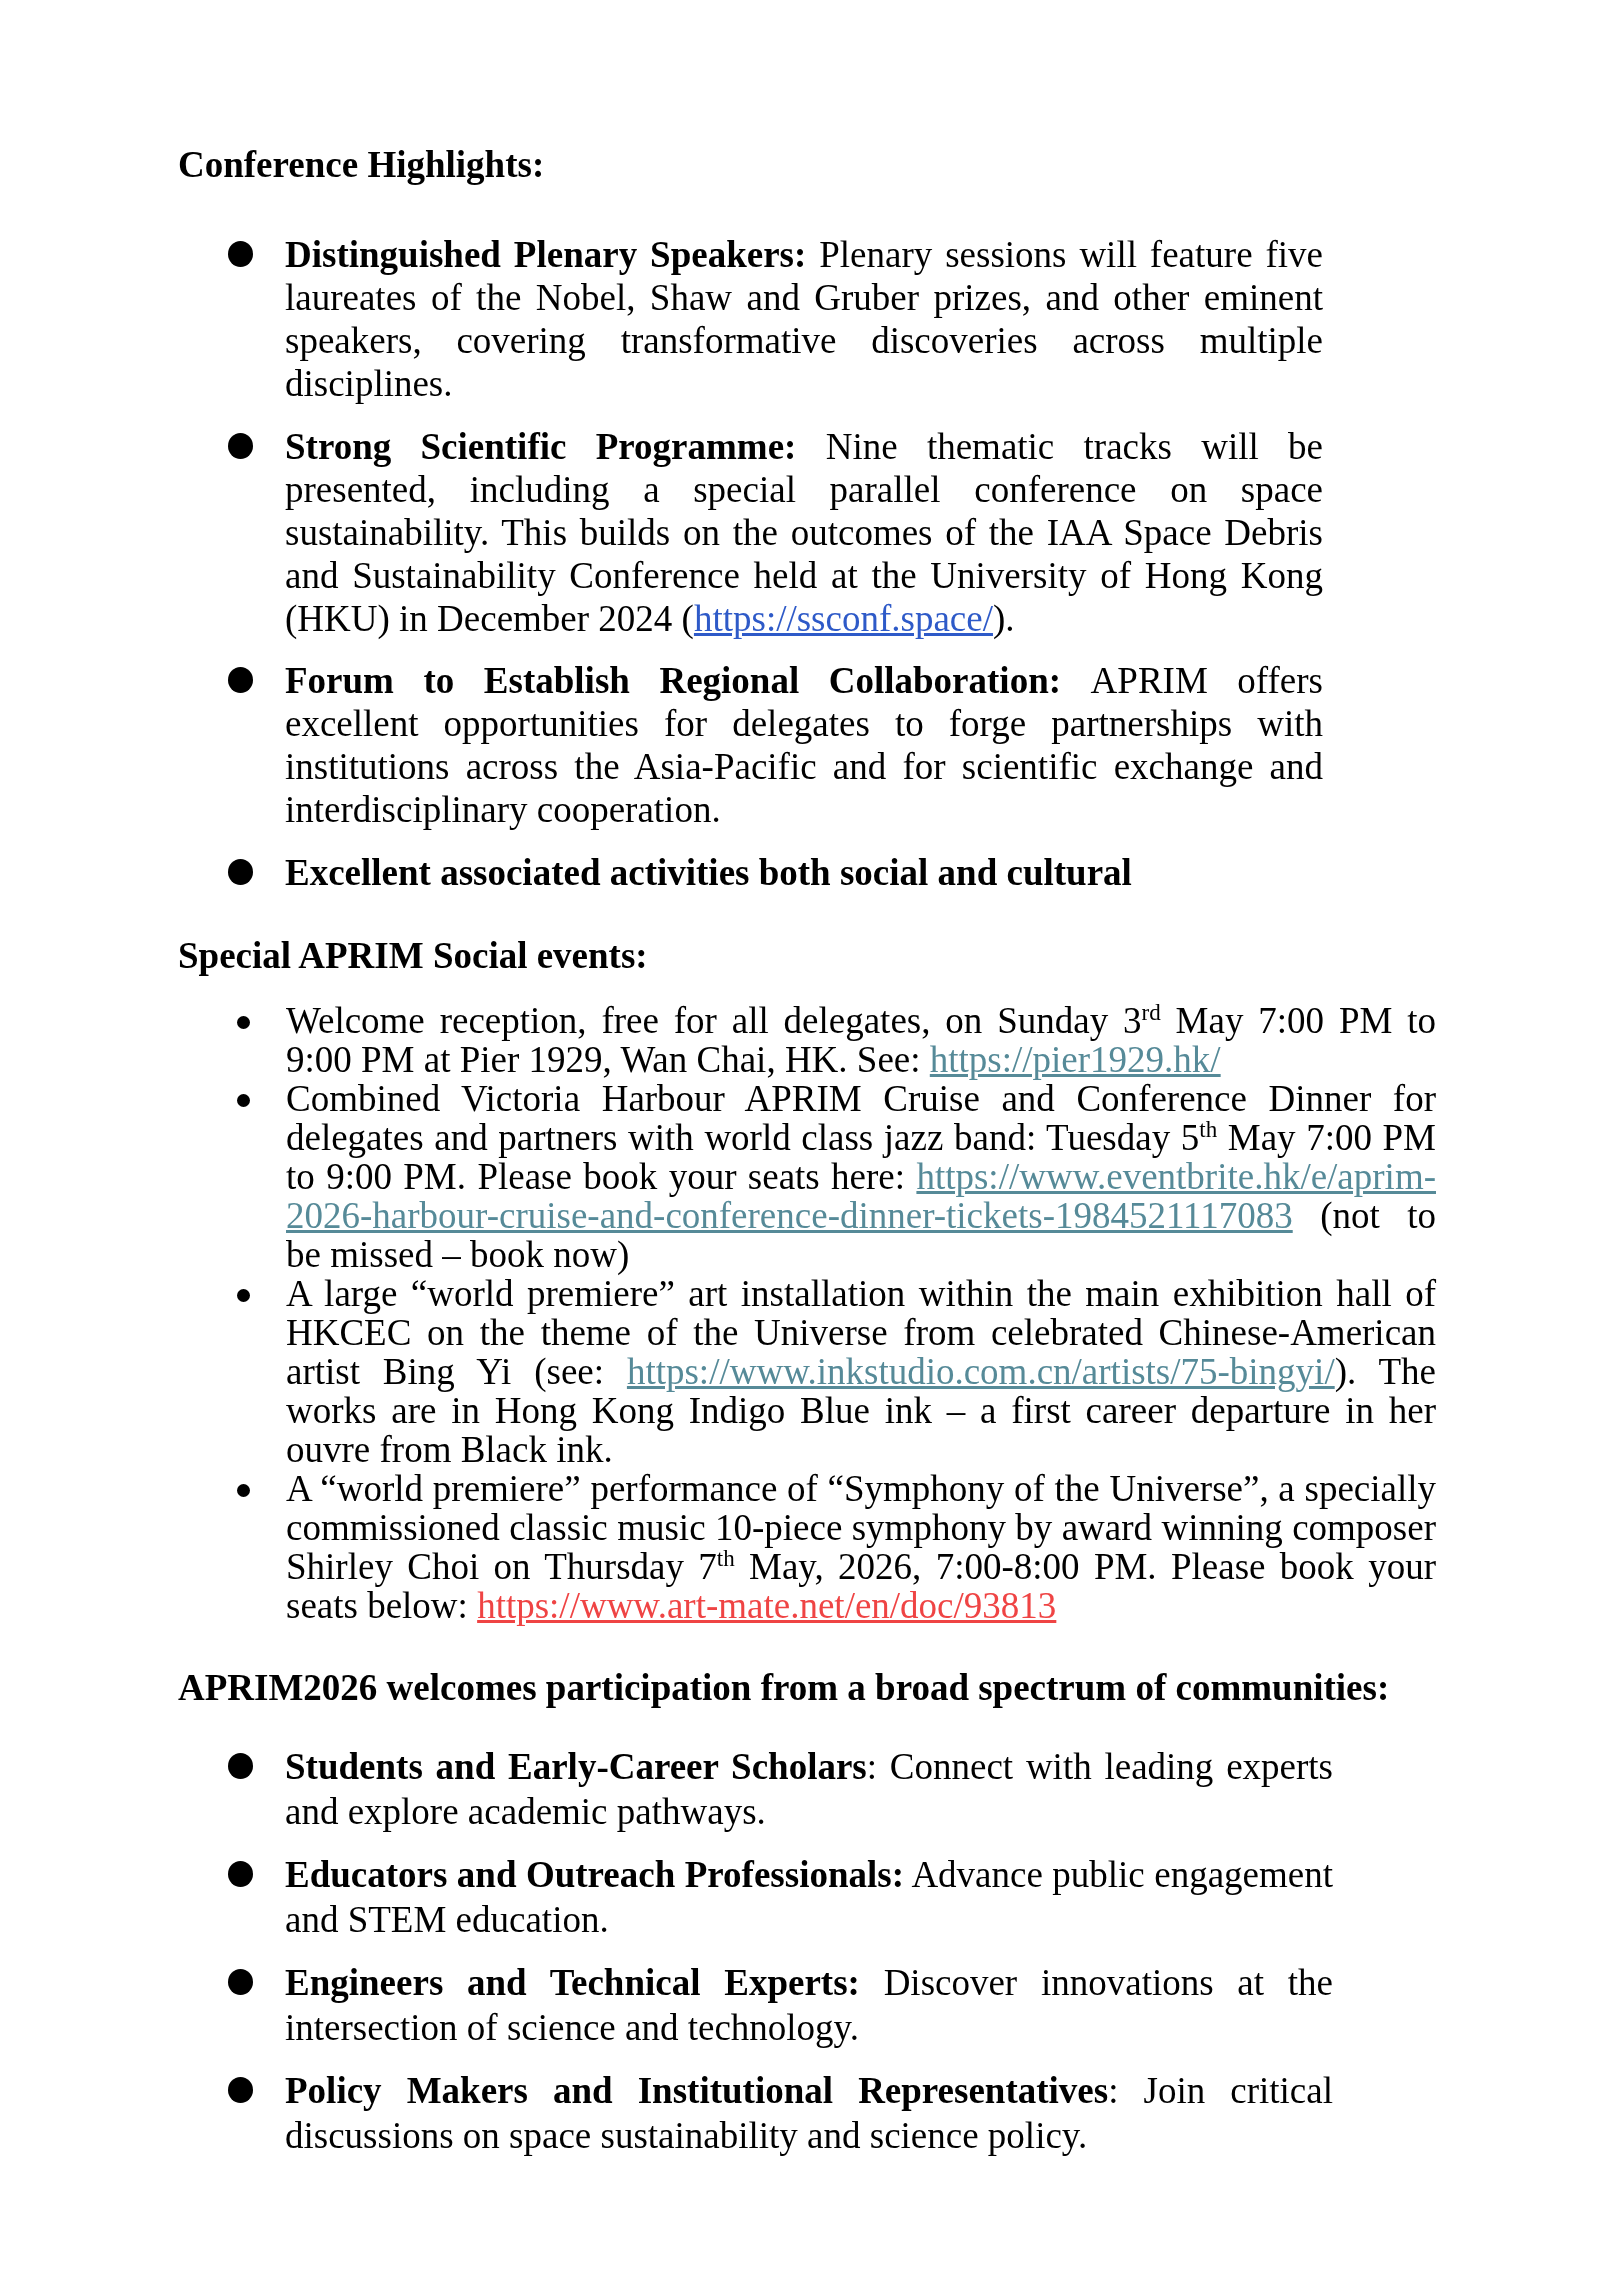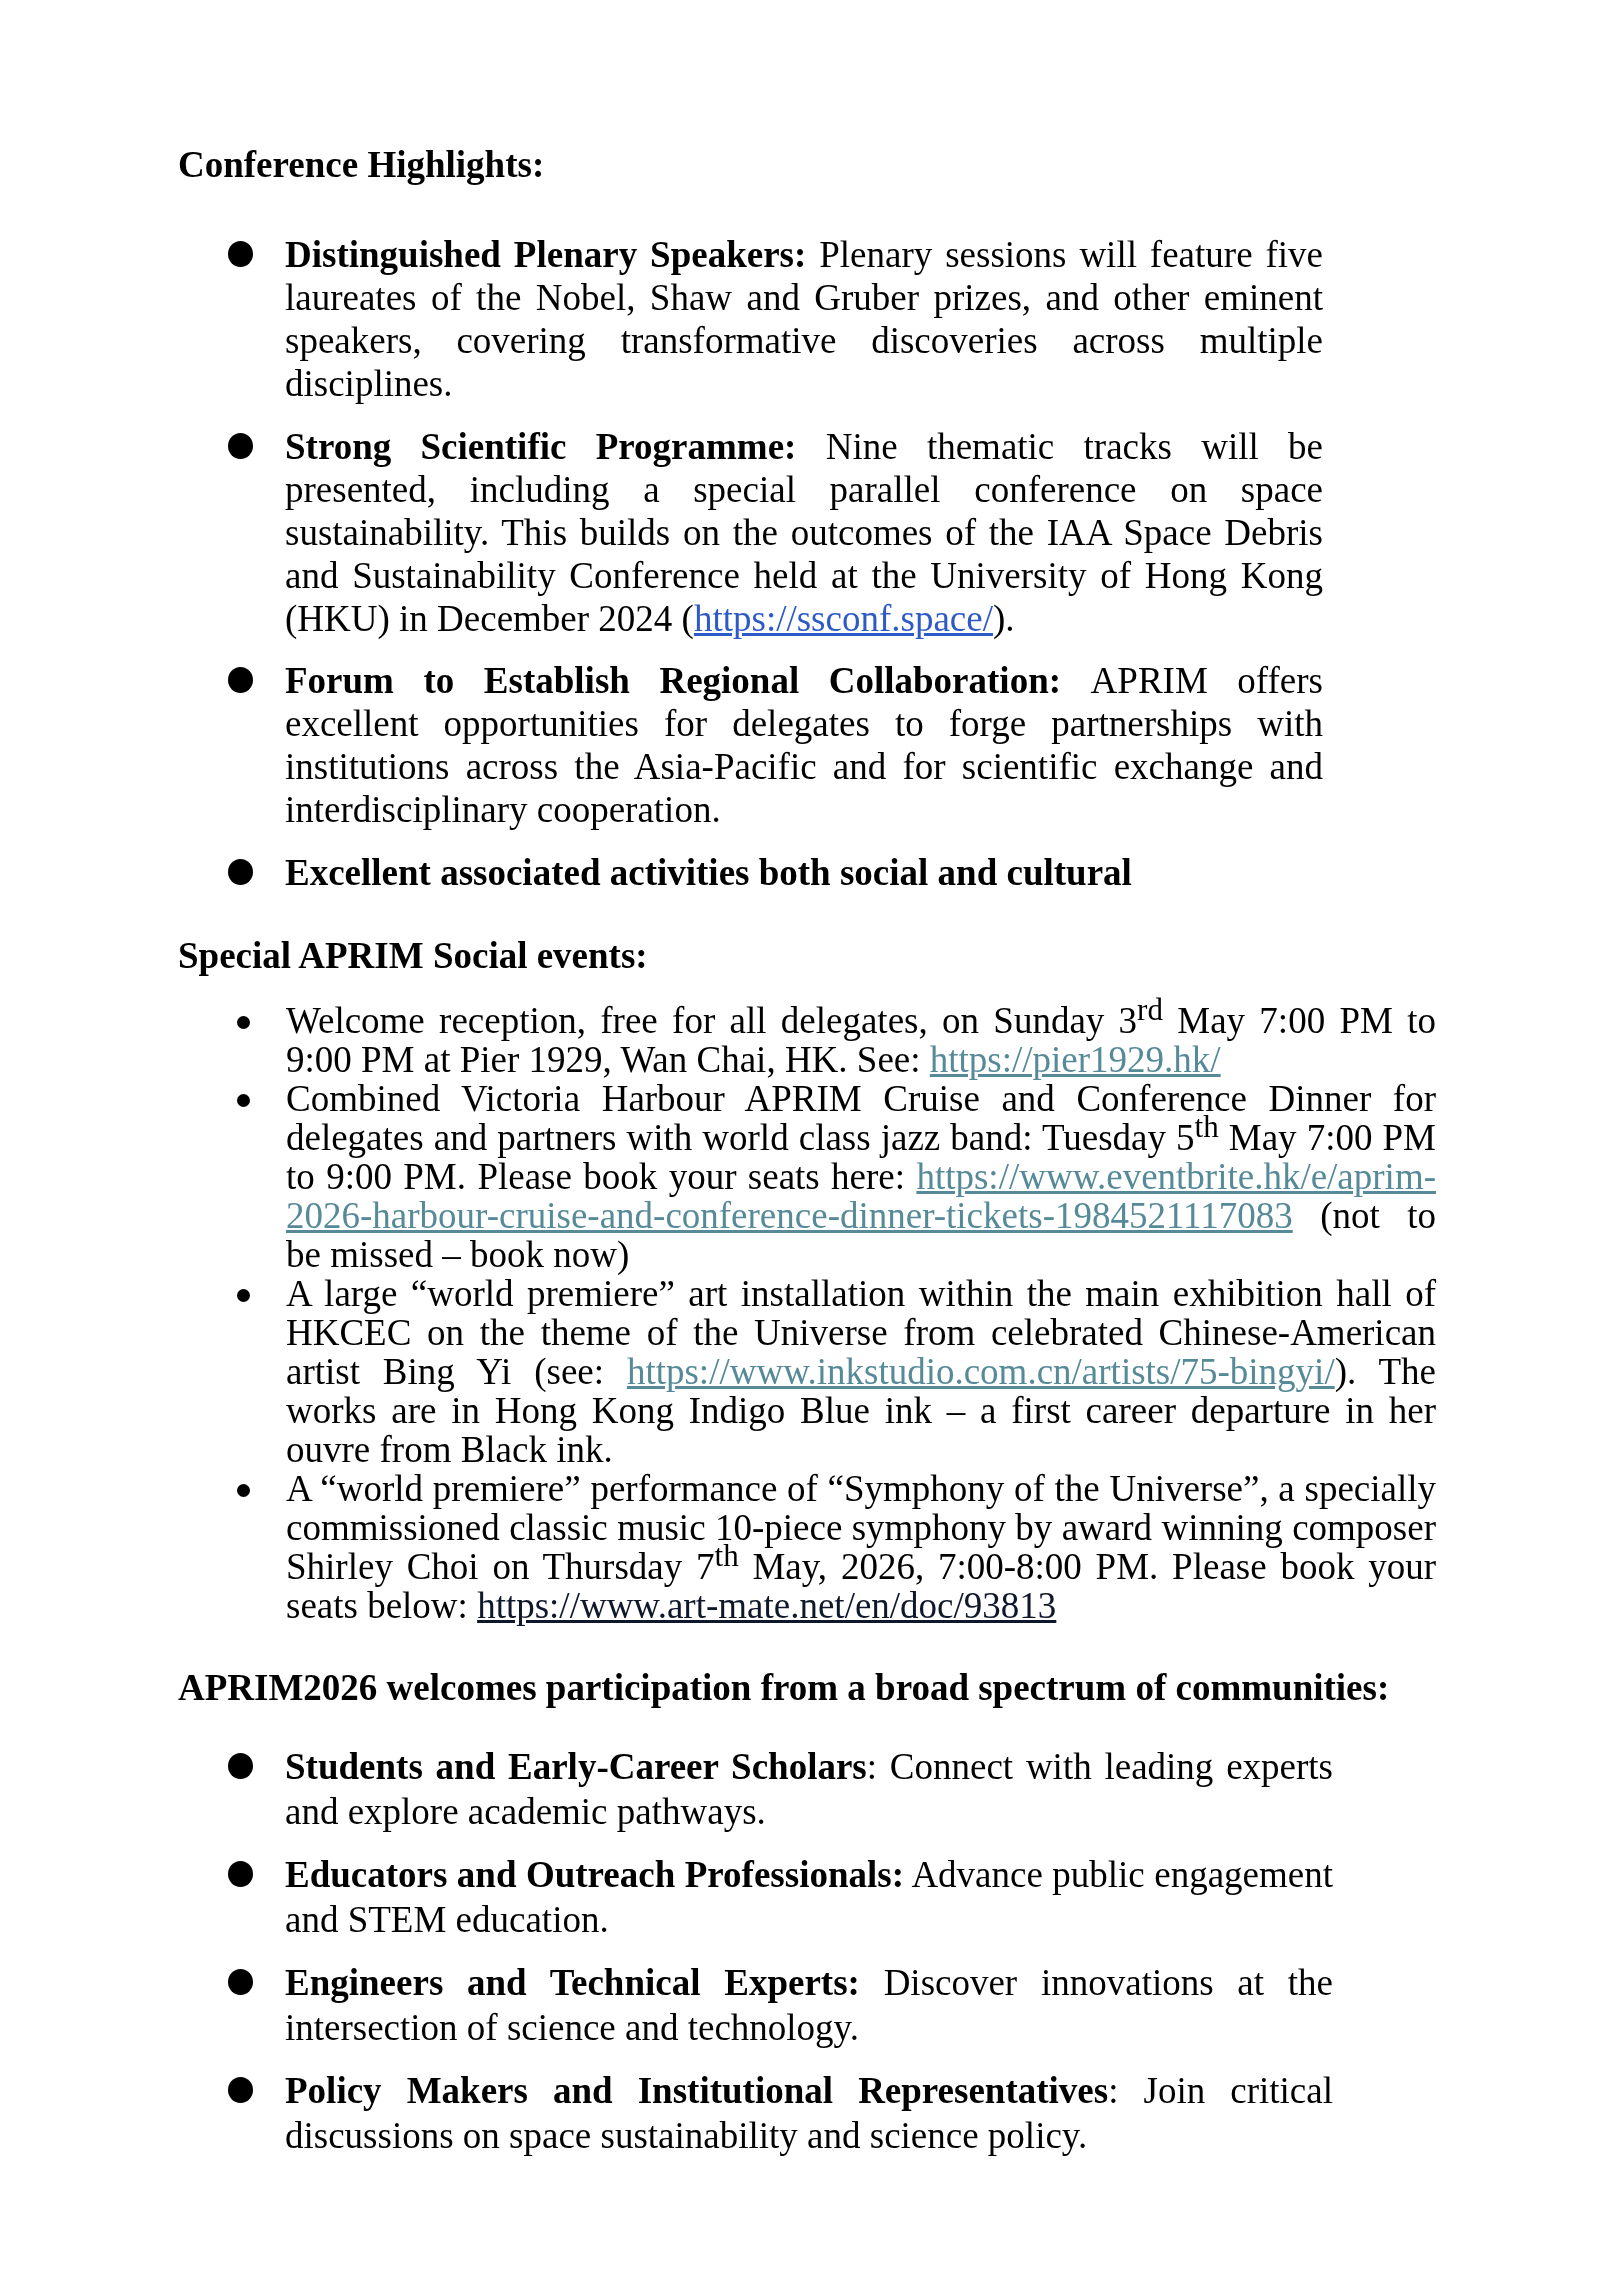--- a/index.html
+++ b/index.html
@@ -67,23 +67,23 @@
     left: 59px;
     width: 13.4px;
     height: 13.4px;
     background: #000;
     border-radius: 50%;
     top: 15px;
   }
   a.doc-link { text-decoration: underline; cursor: pointer; }
   a.link-teal  { color: var(--link-teal); }
   a.link-blue  { color: var(--link-blue); }
-  a.link-black { color: #0f172a; }
+  a.link-black { color: #ef4444; }
   sup {
-    font-size: 31px;
+    font-size: 23px;
     line-height: 0;
     vertical-align: super;
   }
   strong { font-weight: bold; }
 </style>
 </head>
 <body style="--link-teal: #568A98; --link-blue: #2E5AC8; background: rgb(255, 255, 255); color: rgb(0, 0, 0);">
 
 <main id="doc">
     <div class="heading h1">Conference Highlights:</div>

